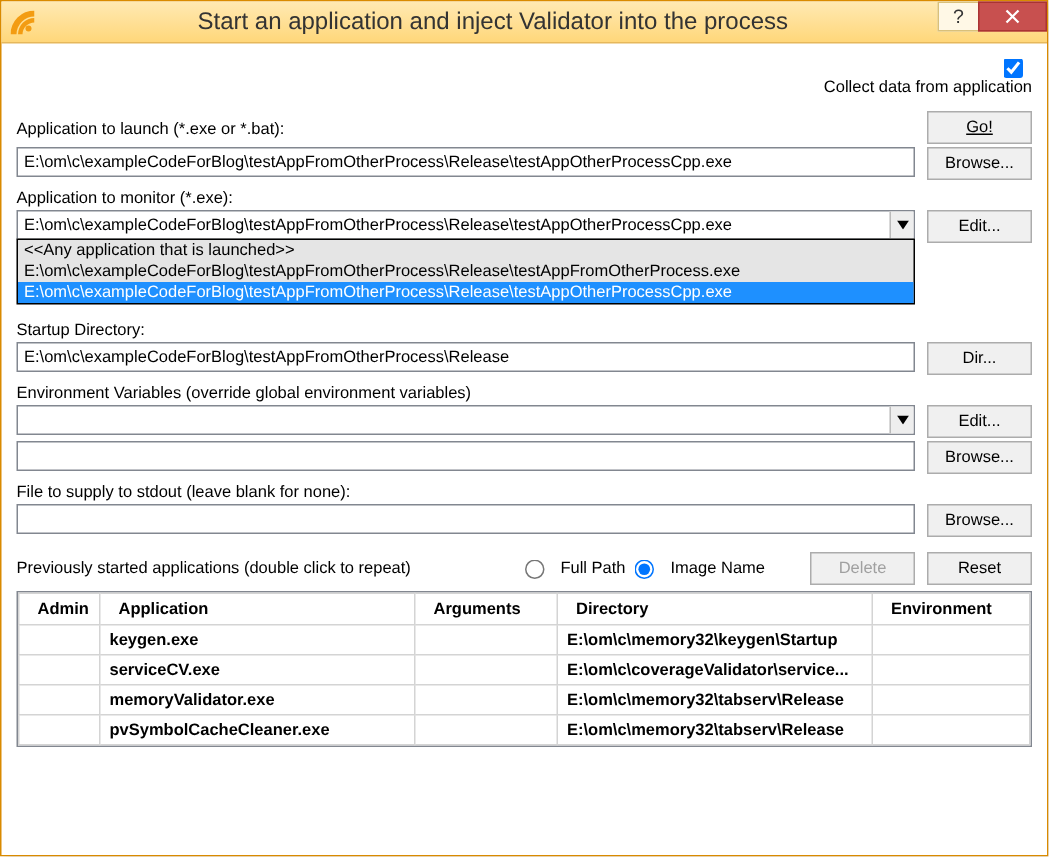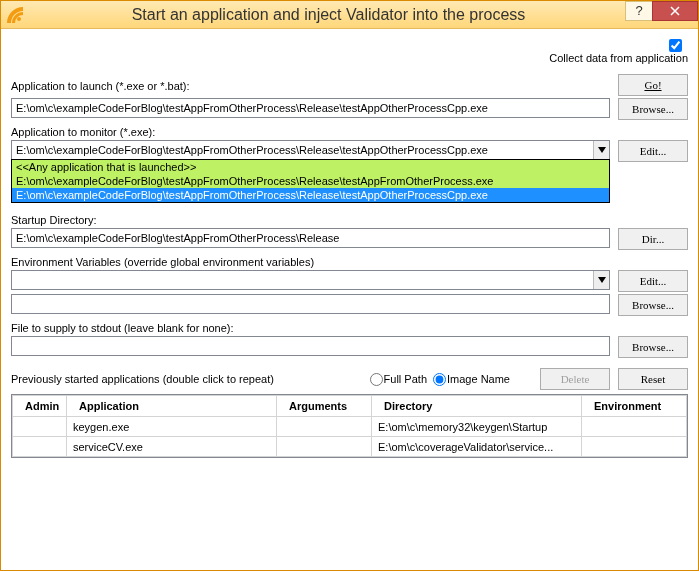--- a/index.html
+++ b/index.html
@@ -19,40 +19,40 @@
 .check-row { display: flex; align-items: flex-end; margin: 2px 0 10px 0; flex-direction: column; }
 .check-row input { margin-right: 6px; }
 .lbl { color: #000; margin-bottom: 2px; margin-top: 6px; }
 .field-row { display: flex; align-items: flex-start; gap: 8px; margin-bottom: 2px; }
 .txt { flex: 1; height: 20px; border: 1px solid #828790; background: #fff; padding: 2px 4px; font-size: 11px; color: #000; }
 .combo-wrap { flex: 1; position: relative; }
 .combo { width: 100%; height: 20px; border: 1px solid #828790; background: #fff; padding: 2px 16px 2px 4px; font-size: 11px; }
 .combo-btn { position: absolute; right: 1px; top: 1px; width: 16px; height: 18px; background: #eee; border-left: 1px solid #bbb; display: flex; align-items: center; justify-content: center; }
 .combo-btn svg { width: 8px; height: 6px; }
 
-.btn { width: 70px; height: 22px; background: #f0f0f0; border: 1px solid #acacac; color: #000; display: flex; align-items: center; justify-content: center; cursor: default; font-family: Liberation Serif, serif; }
+.btn { width: 70px; height: 22px; background: #f0f0f0; border: 1px solid #acacac; color: #000; display: flex; align-items: center; justify-content: center; cursor: default; }
 .btn.disabled { color: #a0a0a0; margin-left: 16px; }
 
-.drop-list { position: absolute; left: 0; right: 0; top: 19px; background: #bef264; border: 1px solid #000; z-index: 10; }
+.drop-list { position: absolute; left: 0; right: 0; top: 19px; background: #e5e5e5; border: 1px solid #000; z-index: 10; }
 .drop-item { padding: 1px 4px; white-space: nowrap; overflow: hidden; }
 .drop-item.sel { background: #1e90ff; color: #fff; }
 
 .app-monitor-block { position: relative; margin-bottom: 52px; }
 
 .radio-row { display:flex; align-items:center; gap:6px; margin-right:6px;}
-.radio-row label { display:flex; align-items:center; gap:1px; }
+.radio-row label { display:flex; align-items:center; gap:11px; }
 
 .prev-row { display: flex; align-items: center; margin-top: 10px; gap: 8px; }
 .prev-row .spacer { flex:1; }
 
 .grid { border: 1px solid #828790; margin-top: 4px; }
 .grid table { width: 100%; border-collapse: collapse; }
 .grid th, .grid td { border: 1px solid #d4d4d4; padding: 3px 6px; text-align: left; font-size: 11px; white-space: nowrap; overflow: hidden; }
 .grid th { background: #fff; font-weight: bold; height: 21px; padding-left: 12px; }
-.grid td { height: 20px; }
+.grid td { height: 20px; font-weight: bold; }
 .grid .c-admin { width: 54px; }
 .grid .c-app { width: 210px; }
 .grid .c-args { width: 95px; }
 .grid .c-dir { width: 210px; }
 </style>
 </head>
 <body>
 
 <div class="window">
 
@@ -177,18 +177,32 @@
               <td>E:\om\c\memory32\keygen\Startup</td>
               <td></td>
             </tr>
             <tr>
               <td></td>
               <td>serviceCV.exe</td>
               <td></td>
               <td>E:\om\c\coverageValidator\service...</td>
               <td></td>
             </tr>
+            <tr>
+              <td></td>
+              <td>memoryValidator.exe</td>
+              <td></td>
+              <td>E:\om\c\memory32\tabserv\Release</td>
+              <td></td>
+            </tr>
+            <tr>
+              <td></td>
+              <td>pvSymbolCacheCleaner.exe</td>
+              <td></td>
+              <td>E:\om\c\memory32\tabserv\Release</td>
+              <td></td>
+            </tr>
           </tbody>
       </table>
     </div>
 
   </div>
 </div>
 
 </body></html>

